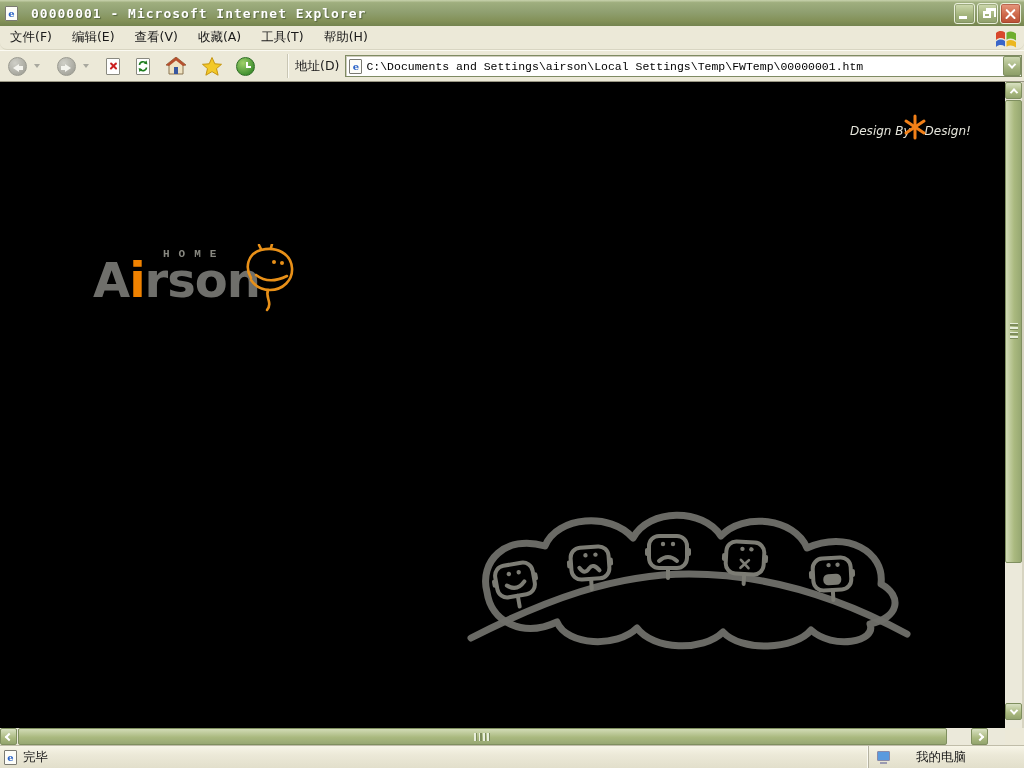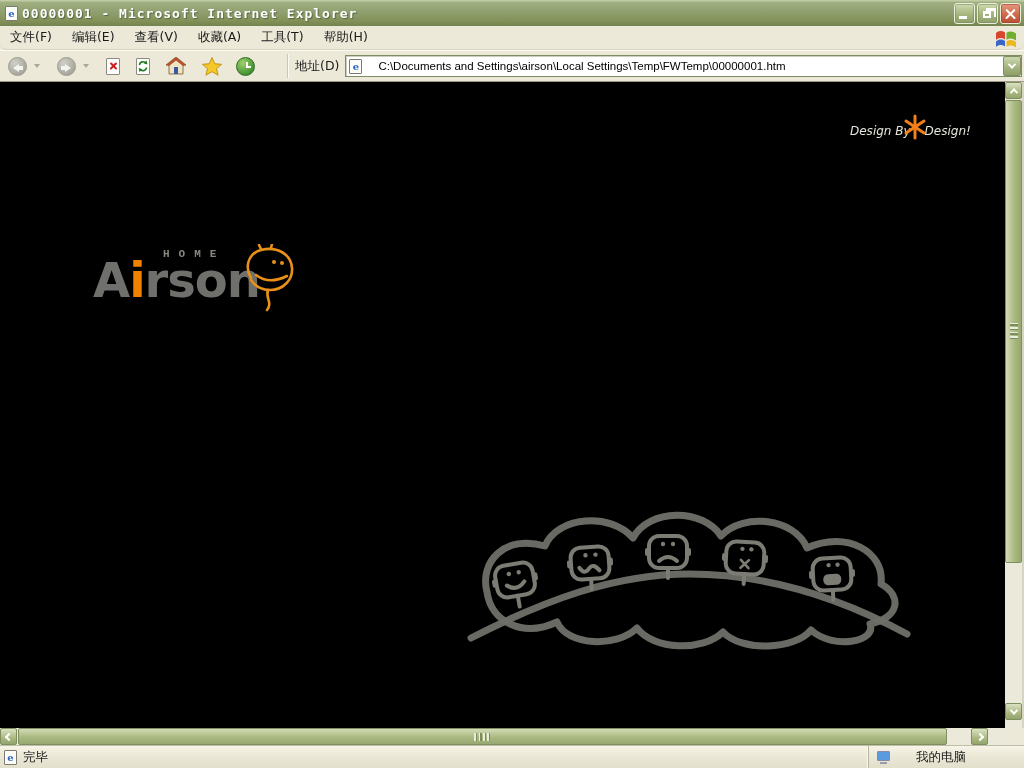--- a/index.html
+++ b/index.html
@@ -8,21 +8,21 @@
   .window { position:absolute; inset:0; background:#ece9d8; }
 
   
   .titlebar { position:absolute; left:0; top:0; width:1024px; height:26px;
     background:linear-gradient(180deg,#c9d3ae 0%,#9fae7e 10%,#90a071 45%,#839158 80%,#74844f 100%);
     display:flex; align-items:center; }
   .ie-doc { width:13px; height:15px; background:#fdfdf8; border:1px solid #7a7a72; border-radius:1px;
     display:flex; align-items:center; justify-content:center; font-weight:bold; font-size:10px;
     color:#2a63c8; font-family:"DejaVu Serif","Liberation Serif",serif; }
   .titlebar .ie-doc { margin-left:5px; }
-  .title-text { color:#ffffff; font-weight:bold; font-size:13px; margin-left:4px;
+  .title-text { color:#ffffff; font-weight:bold; font-size:13px; margin-left:13px;
     font-family:"DejaVu Sans Mono","Liberation Mono",monospace; letter-spacing:1px;
     text-shadow:1px 1px 1px #55653e; white-space:nowrap; }
   .caption-btns { position:absolute; right:3px; top:3px; display:flex; gap:2px; }
   .cap-btn { width:21px; height:21px; border-radius:3px; border:1px solid #e9efdb;
     background:linear-gradient(180deg,#cfdab0 0%,#a5b57e 55%,#8fa06c 100%);
     position:relative; box-shadow:inset 0 0 0 1px rgba(120,135,90,.55); }
   .cap-btn.close { background:linear-gradient(180deg,#e69a80 0%,#cf6a4c 55%,#b94f35 100%);
     box-shadow:inset 0 0 0 1px rgba(150,60,40,.55); }
   .glyph-min { position:absolute; left:4px; bottom:4px; width:8px; height:3px; background:#fff; }
   .glyph-restore { position:absolute; left:5px; top:7px; width:8px; height:7px; border:2px solid #fff; border-top-width:3px; }
@@ -63,21 +63,21 @@
     background:radial-gradient(circle at 35% 30%,#9fd06a,#3f8f2f 75%); border:1px solid #2e6e24; }
   .hist-circle::before { content:""; position:absolute; left:8.5px; top:4px; width:2px; height:6px; background:#fff; }
   .hist-circle::after  { content:""; position:absolute; left:8.5px; top:8.5px; width:5px; height:2px; background:#fff; }
   .tb-sep { width:2px; height:24px; margin:0 6px 0 28px;
     border-left:1px solid #c9c6b4; border-right:1px solid #fbfaf2; }
   .addr-label { font-size:12.5px; color:#1a1a1a; margin-right:6px; white-space:nowrap;text-align:right; }
   .addr-box { flex:1; height:22px; background:#fff; border:1px solid #7f8b63;
     box-shadow:inset 1px 1px 0 #cfcdbd; display:flex; align-items:center; margin-right:2px; position:relative; }
   .addr-box .ie-doc { margin:0 4px 0 3px; flex:0 0 auto; }
   .addr-input { flex:1; border:none; outline:none; height:18px; font-size:11.5px; color:#000;
-    font-family:Liberation Sans, sans-serif; background:transparent; padding:0;margin-left:12px; }
+    font-family:Liberation Mono, monospace; background:transparent; padding:0; }
   .addr-drop { flex:0 0 auto; width:18px; height:20px; margin-right:0;
     background:linear-gradient(180deg,#cdd8b1 0%,#a2b27c 60%,#8e9f69 100%);
     border:1px solid #7f8f5f; border-radius:2px; display:flex; align-items:center; justify-content:center; }
   .chev { display:block; width:6px; height:6px; border-left:2px solid #fff; border-bottom:2px solid #fff; }
   .chev.down  { transform:rotate(-45deg) translate(1px,-1px); }
   .chev.up    { transform:rotate(135deg) translate(1px,-1px); }
   .chev.left  { transform:rotate(45deg); }
   .chev.right { transform:rotate(225deg); }
   .toolbar-underline { position:absolute; left:0; top:81px; width:1024px; height:1px; background:#9a9784; }
 

